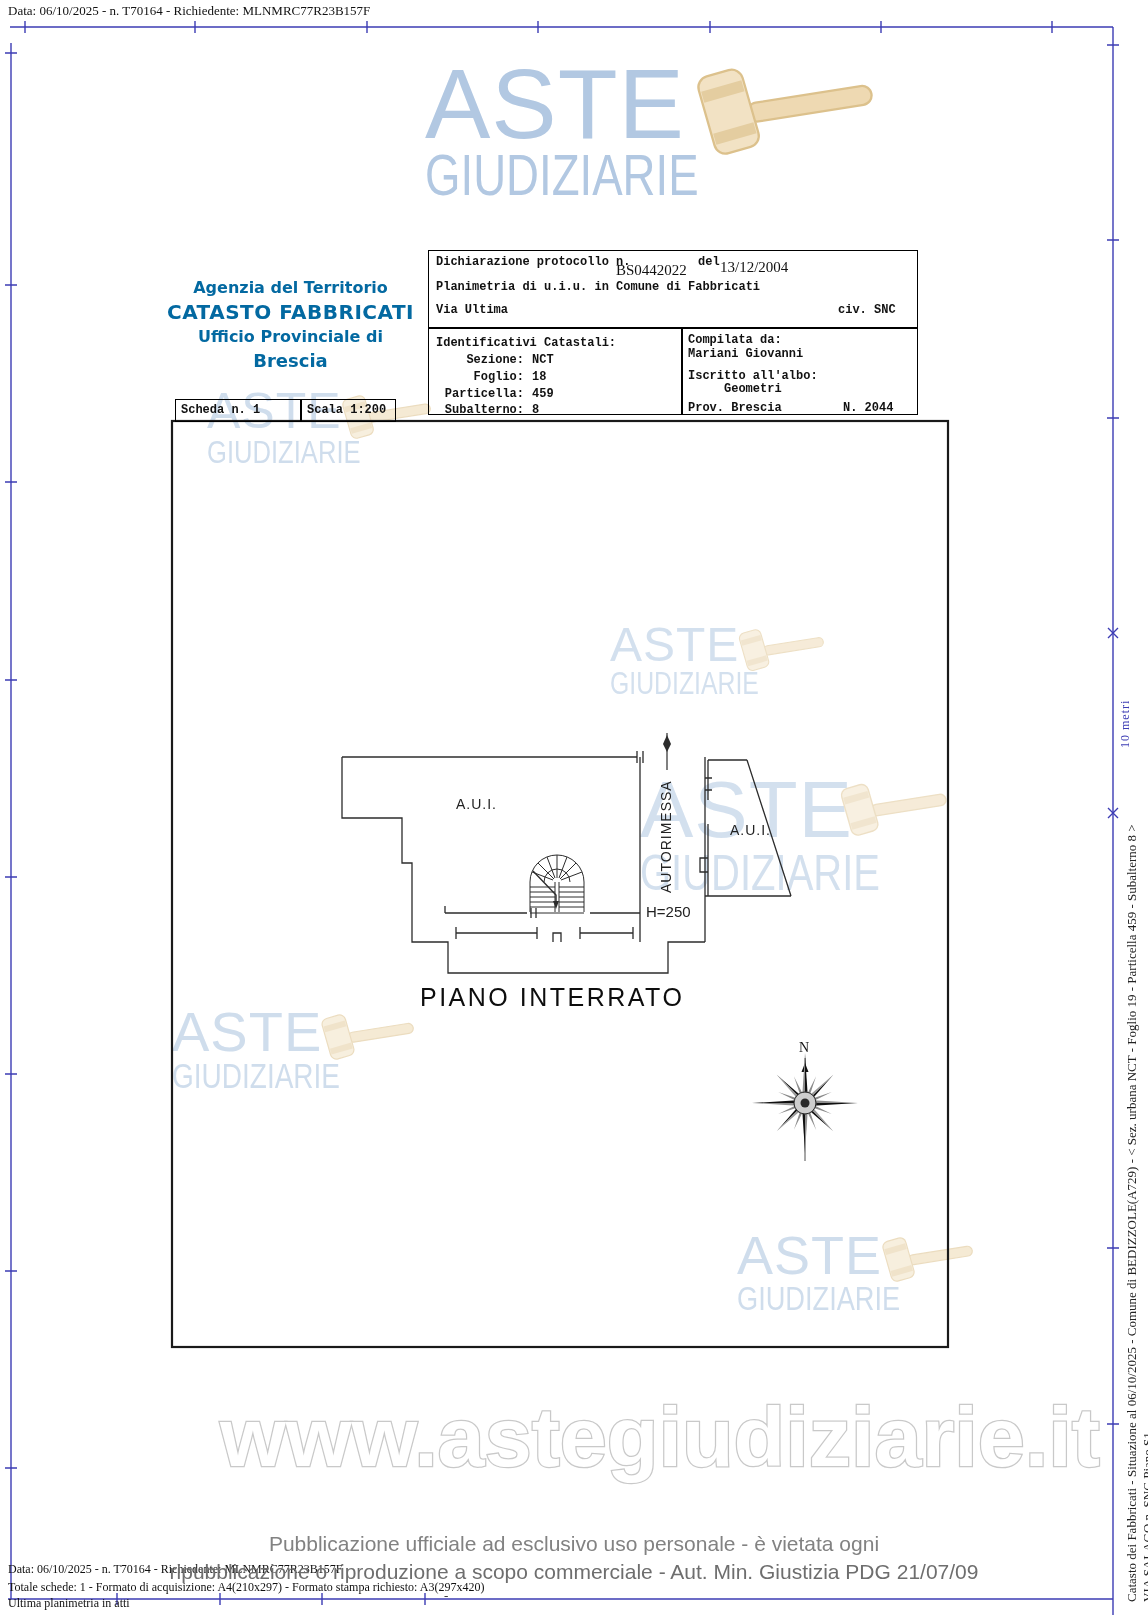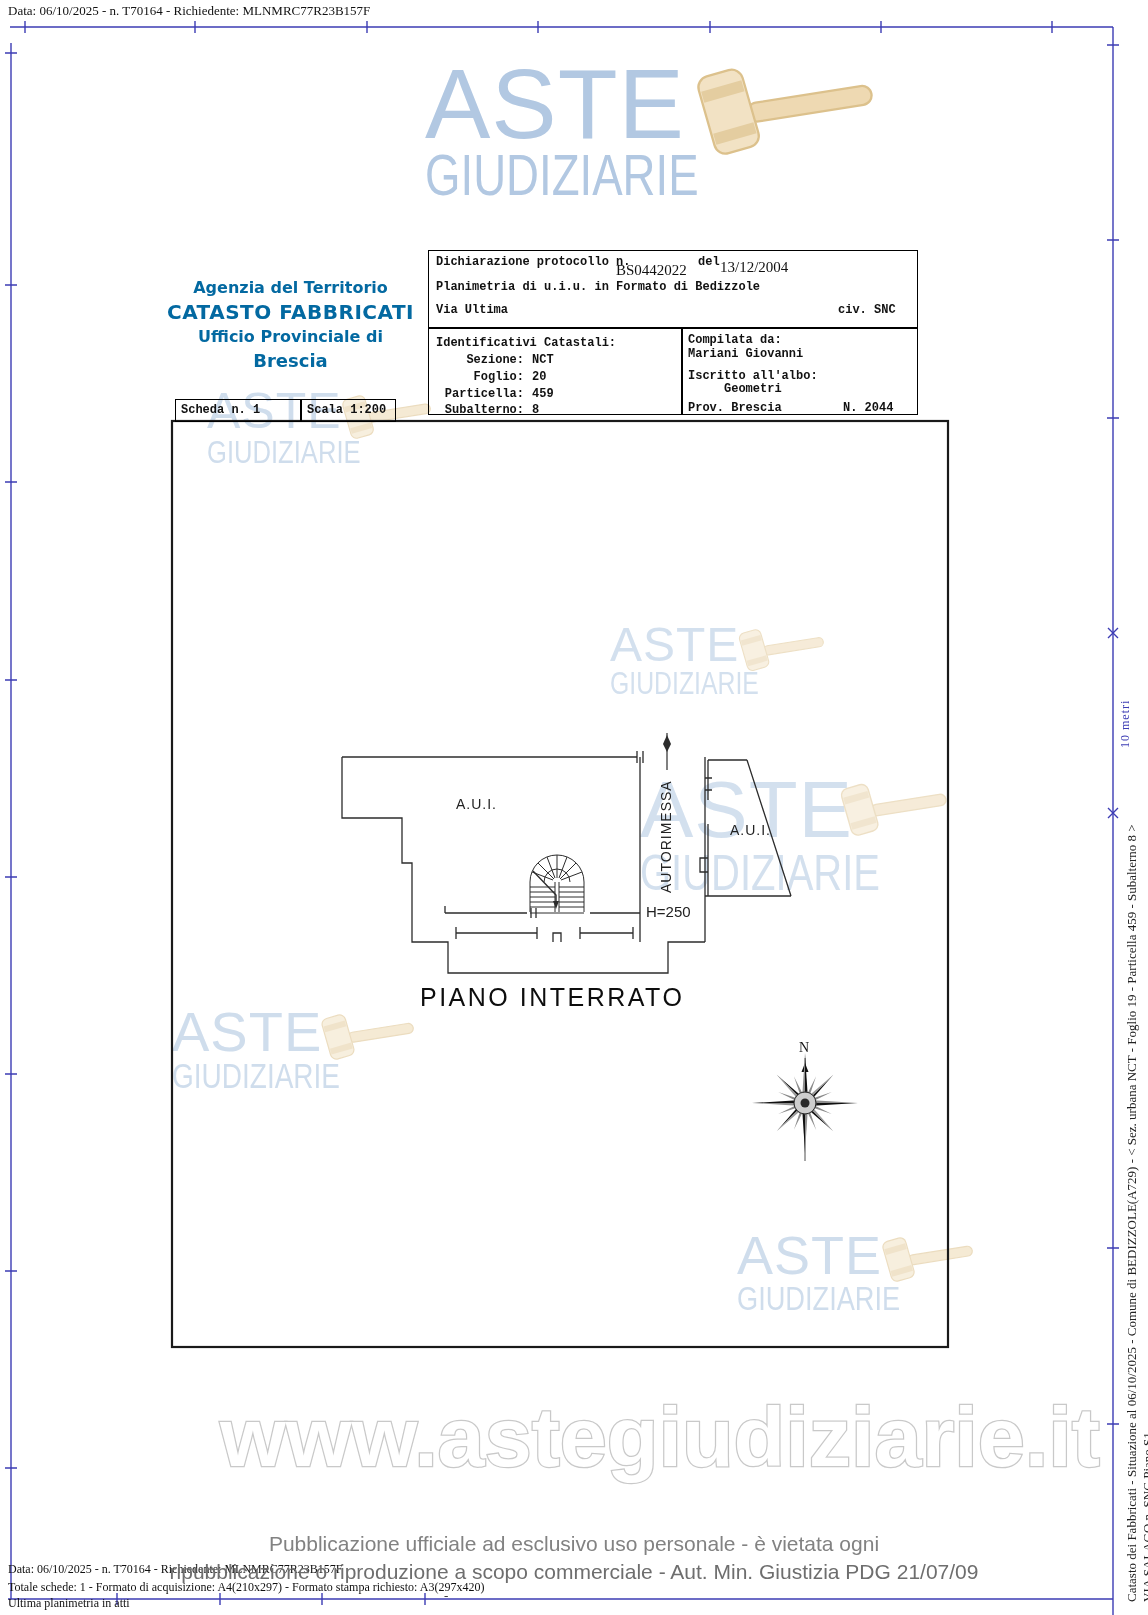--- a/index.html
+++ b/index.html
@@ -238,29 +238,29 @@
     <div class="a4">Brescia</div>
   </div>
 
   <div class="abs z5 decl-box"></div>
   <div class="abs z5 decl-hdiv"></div>
   <div class="abs z5 decl-vdiv"></div>
   <div class="abs z6 mono m12" style="left:436px; top:255px;">Dichiarazione protocollo n.</div>
   <div class="abs z6 ins" style="left:616px; top:262px;">BS0442022</div>
   <div class="abs z6 mono m12" style="left:698px; top:255px;">del</div>
   <div class="abs z6 ins" style="left:720px; top:259px;">13/12/2004</div>
-  <div class="abs z6 mono m12" style="left:436px; top:280px;">Planimetria di u.i.u. in Formato di Bedizzole</div>
+  <div class="abs z6 mono m12" style="left:436px; top:280px;">Planimetria di u.i.u. in Comune di Fabbricati</div>
   <div class="abs z6 mono m12" style="left:436px; top:303px;">Via Ultima</div>
   <div class="abs z6 mono m12" style="left:838px; top:303px;">civ. SNC</div>
 
   <div class="abs z6 mono m12" style="left:436px; top:336px;">Identificativi Catastali:</div>
   <div class="abs z6 mono m12 ident-label" style="left:436px; top:353px;">Sezione:</div>
   <div class="abs z6 mono m12" style="left:532px; top:353px;">NCT</div>
   <div class="abs z6 mono m12 ident-label" style="left:436px; top:370px;">Foglio:</div>
-  <div class="abs z6 mono m12" style="left:532px; top:370px;">20</div>
+  <div class="abs z6 mono m12" style="left:532px; top:370px;">18</div>
   <div class="abs z6 mono m12 ident-label" style="left:436px; top:387px;">Particella:</div>
   <div class="abs z6 mono m12" style="left:532px; top:387px;">459</div>
   <div class="abs z6 mono m12 ident-label" style="left:436px; top:403px;">Subalterno:</div>
   <div class="abs z6 mono m12" style="left:532px; top:403px;">8</div>
 
   <div class="abs z6 mono m12" style="left:688px; top:333px;">Compilata da:</div>
   <div class="abs z6 mono m12" style="left:688px; top:347px;">Mariani Giovanni</div>
   <div class="abs z6 mono m12" style="left:688px; top:369px;">Iscritto all'albo:</div>
   <div class="abs z6 mono m12" style="left:724px; top:382px;">Geometri</div>
   <div class="abs z6 mono m12" style="left:688px; top:401px;">Prov. Brescia</div>

